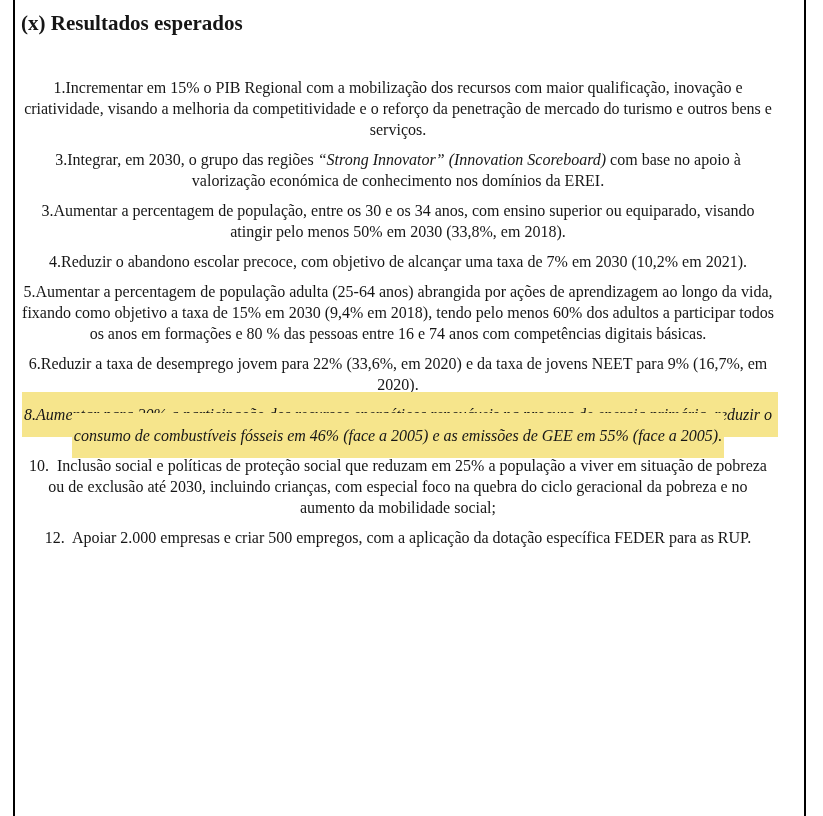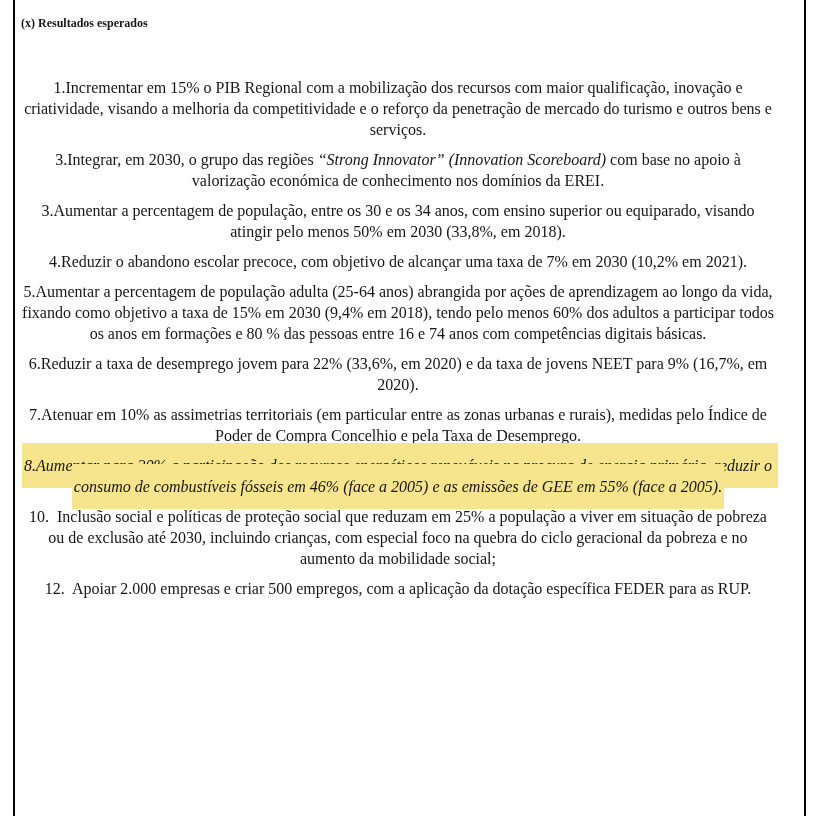--- a/index.html
+++ b/index.html
@@ -27,21 +27,21 @@
   .v-border.left  { left: 13px; }
   .v-border.right { left: 804px; }
 
   .content {
     position: absolute;
     left: 21px;
     top: 13px;
     width: 770px;
   }
   .title {
-    font-size: 12px;
+    font-size: 21px;
     font-weight: bold;
     line-height: 21px;
     margin: 0 0 43px 0;
   }
   p.para {
     margin: 0 16px 9px 0;
     line-height: 21px;
     text-align: center;
     white-space: pre-wrap;
   }
@@ -78,21 +78,20 @@
     <p class="para"><span>3.Integrar, em 2030, o grupo das regiões </span><span class="italic-run">“Strong Innovator”</span><span> </span><span class="italic-run">(Innovation Scoreboard)</span><span> com base no apoio à valorização económica de conhecimento nos domínios da EREI.</span></p>
 
     <p class="para"><span>3.Aumentar a percentagem de população, entre os 30 e os 34 anos, com ensino superior ou equiparado, visando atingir pelo menos 50% em 2030 (33,8%, em 2018).</span></p>
 
     <p class="para"><span>4.Reduzir o abandono escolar precoce, com objetivo de alcançar uma taxa de 7% em 2030 (10,2% em 2021).</span></p>
 
     <p class="para"><span>5.Aumentar a percentagem de população adulta (25-64 anos) abrangida por ações de aprendizagem ao longo da vida, fixando como objetivo a taxa de 15% em 2030 (9,4% em 2018), tendo pelo menos 60% dos adultos a participar todos os anos em formações e 80 % das pessoas entre 16 e 74 anos com competências digitais básicas.</span></p>
 
     <p class="para"><span>6.Reduzir a taxa de desemprego jovem para 22% (33,6%, em 2020) e da taxa de jovens NEET para 9% (16,7%, em 2020).</span></p>
 
-    <p class="para"><span>7.Atenuar em 10% as assimetrias territoriais (em particular entre as zonas urbanas e rurais), medidas pelo Índice de Poder de Compra Concelhio e pela Taxa de Desemprego.</span></p>
 
     <p class="para"><mark class="hl">8.Aumentar para 20% a participação dos recursos energéticos renováveis na procura de energia primária, reduzir o consumo de combustíveis fósseis em 46% (face a 2005) e as emissões de GEE em 55% (face a 2005).</mark></p>
 
 
     <p class="para"><span>10.  Inclusão social e políticas de proteção social que reduzam em 25% a população a viver em situação de pobreza ou de exclusão até 2030, incluindo crianças, com especial foco na quebra do ciclo geracional da pobreza e no aumento da mobilidade social;</span></p>
 
 
     <p class="para"><span>12.  Apoiar 2.000 empresas e criar 500 empregos, com a aplicação da dotação específica FEDER para as RUP.</span></p>
 
   </div>

